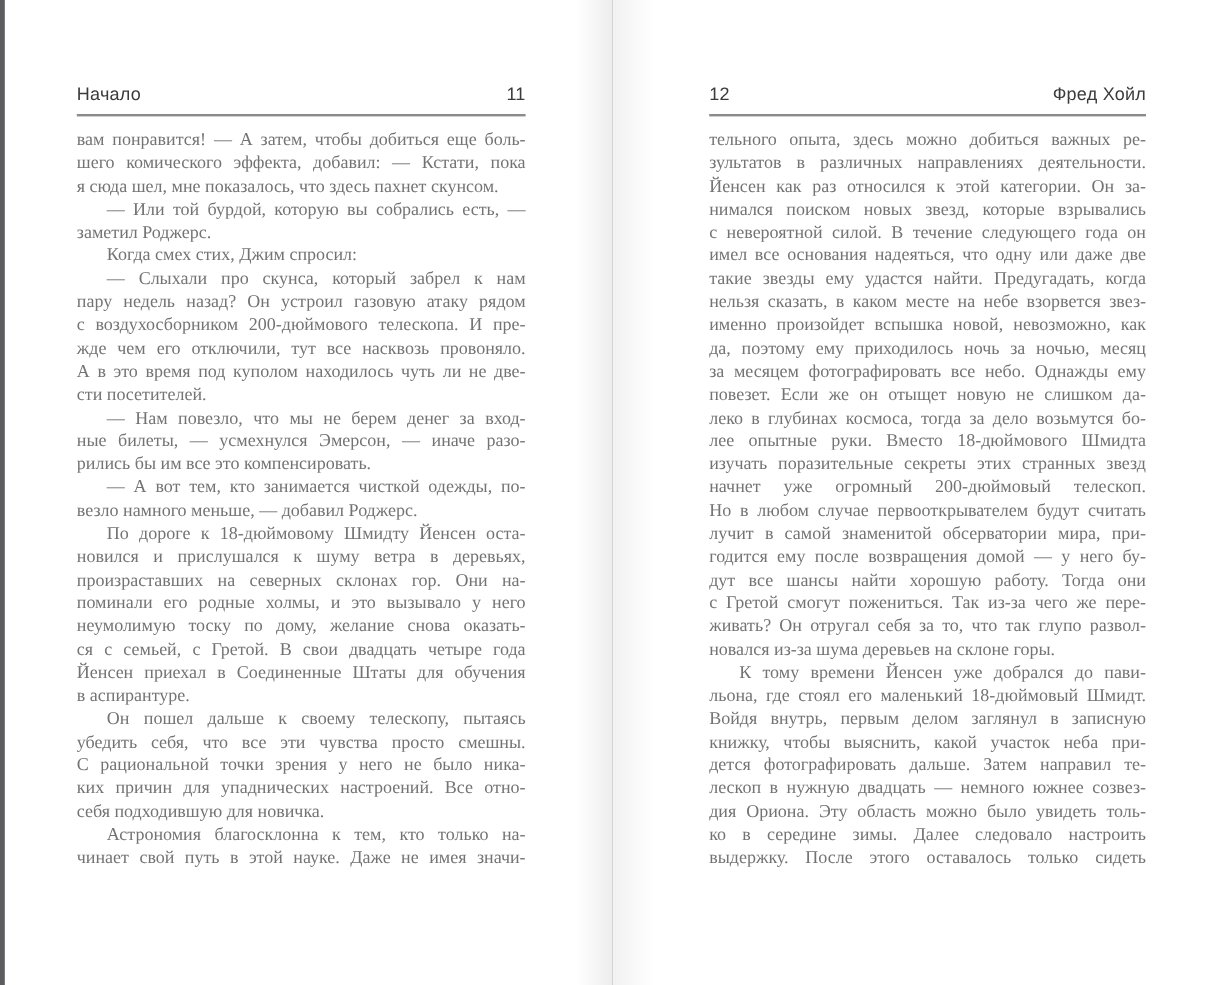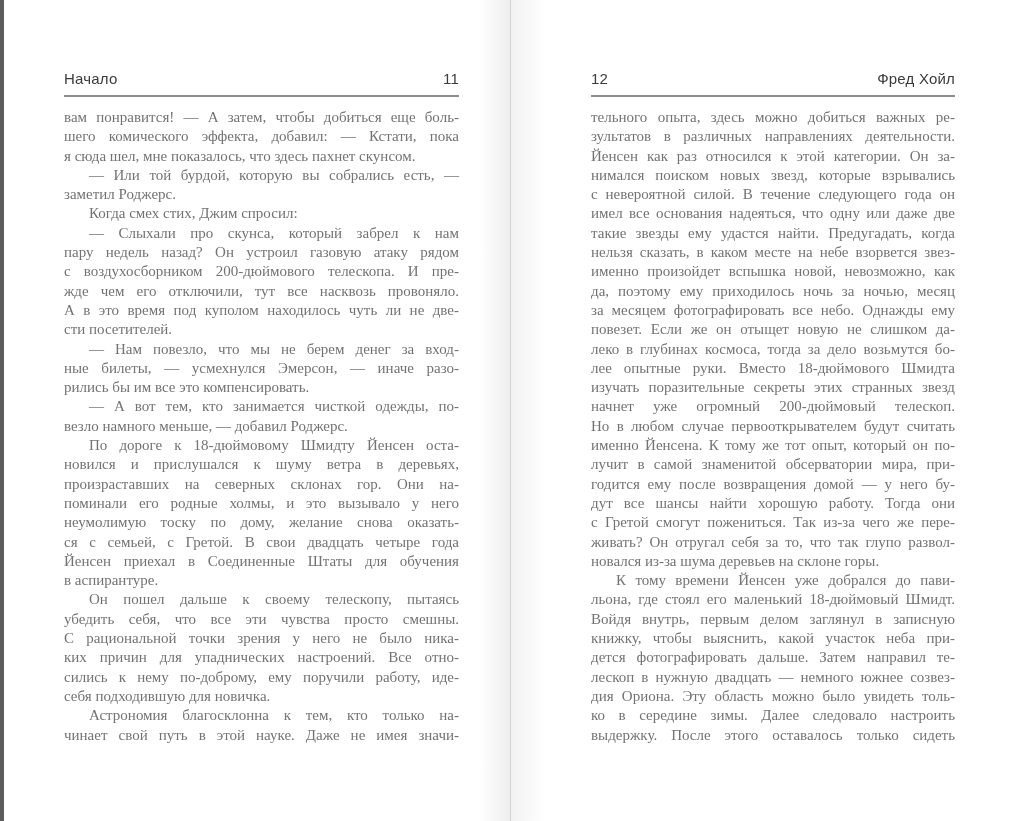--- a/index.html
+++ b/index.html
@@ -24,21 +24,21 @@
     position: absolute; right: 0; top: 0; width: 30px; height: 100%;
     background: linear-gradient(to right, rgba(0,0,0,0), rgba(0,0,0,0.07));
     pointer-events: none;
   }
   .shadow-right {
     position: absolute; left: 0; top: 0; width: 34px; height: 100%;
     background: linear-gradient(to right, rgba(0,0,0,0.055), rgba(0,0,0,0));
     pointer-events: none;
   }
   .page-inner { position: relative; }
-  .page.left  .page-inner { margin: 0 51px 0 64px; }
+  .page.left  .page-inner { margin: 0 72px 0 64px; }
   .page.right .page-inner { margin: 0 62px 0 80px; }
   .running-header {
     margin-top: 70px;
     display: flex; justify-content: space-between; align-items: baseline;
     font-family: "Liberation Sans", sans-serif;
     font-size: 15px; color: #3b3b3b;
     padding-bottom: 8px;
     border-bottom: 2px solid #8b8b8b;
     letter-spacing: 0.2px;
   }
@@ -88,21 +88,20 @@
           <div class="line">произраставших на северных склонах гор. Они на-</div>
           <div class="line">поминали его родные холмы, и это вызывало у него</div>
           <div class="line">неумолимую тоску по дому, желание снова оказать-</div>
           <div class="line">ся с семьей, с Гретой. В свои двадцать четыре года</div>
           <div class="line">Йенсен приехал в Соединенные Штаты для обучения</div>
           <div class="line end">в аспирантуре.</div>
           <div class="line indent">Он пошел дальше к своему телескопу, пытаясь</div>
           <div class="line">убедить себя, что все эти чувства просто смешны.</div>
           <div class="line">С рациональной точки зрения у него не было ника-</div>
           <div class="line">ких причин для упаднических настроений. Все отно-</div>
-          <div class="line">сились к нему по-доброму, ему поручили работу, иде-</div>
           <div class="line end">себя подходившую для новичка.</div>
           <div class="line indent">Астрономия благосклонна к тем, кто только на-</div>
           <div class="line">чинает свой путь в этой науке. Даже не имея значи-</div>
         </div>
     </div>
     <div class="shadow-left"></div>
   </div>
 
   <div class="page right">
     <div class="shadow-right"></div>
@@ -122,21 +121,20 @@
           <div class="line">нельзя сказать, в каком месте на небе взорвется звез-</div>
           <div class="line">именно произойдет вспышка новой, невозможно, как</div>
           <div class="line">да, поэтому ему приходилось ночь за ночью, месяц</div>
           <div class="line">за месяцем фотографировать все небо. Однажды ему</div>
           <div class="line">повезет. Если же он отыщет новую не слишком да-</div>
           <div class="line">леко в глубинах космоса, тогда за дело возьмутся бо-</div>
           <div class="line">лее опытные руки. Вместо 18-дюймового Шмидта</div>
           <div class="line">изучать поразительные секреты этих странных звезд</div>
           <div class="line">начнет уже огромный 200-дюймовый телескоп.</div>
           <div class="line">Но в любом случае первооткрывателем будут считать</div>
-          <div class="line">именно Йенсена. К тому же тот опыт, который он по-</div>
           <div class="line">лучит в самой знаменитой обсерватории мира, при-</div>
           <div class="line">годится ему после возвращения домой — у него бу-</div>
           <div class="line">дут все шансы найти хорошую работу. Тогда они</div>
           <div class="line">с Гретой смогут пожениться. Так из-за чего же пере-</div>
           <div class="line">живать? Он отругал себя за то, что так глупо развол-</div>
           <div class="line end">новался из-за шума деревьев на склоне горы.</div>
           <div class="line indent">К тому времени Йенсен уже добрался до пави-</div>
           <div class="line">льона, где стоял его маленький 18-дюймовый Шмидт.</div>
           <div class="line">Войдя внутрь, первым делом заглянул в записную</div>
           <div class="line">книжку, чтобы выяснить, какой участок неба при-</div>

